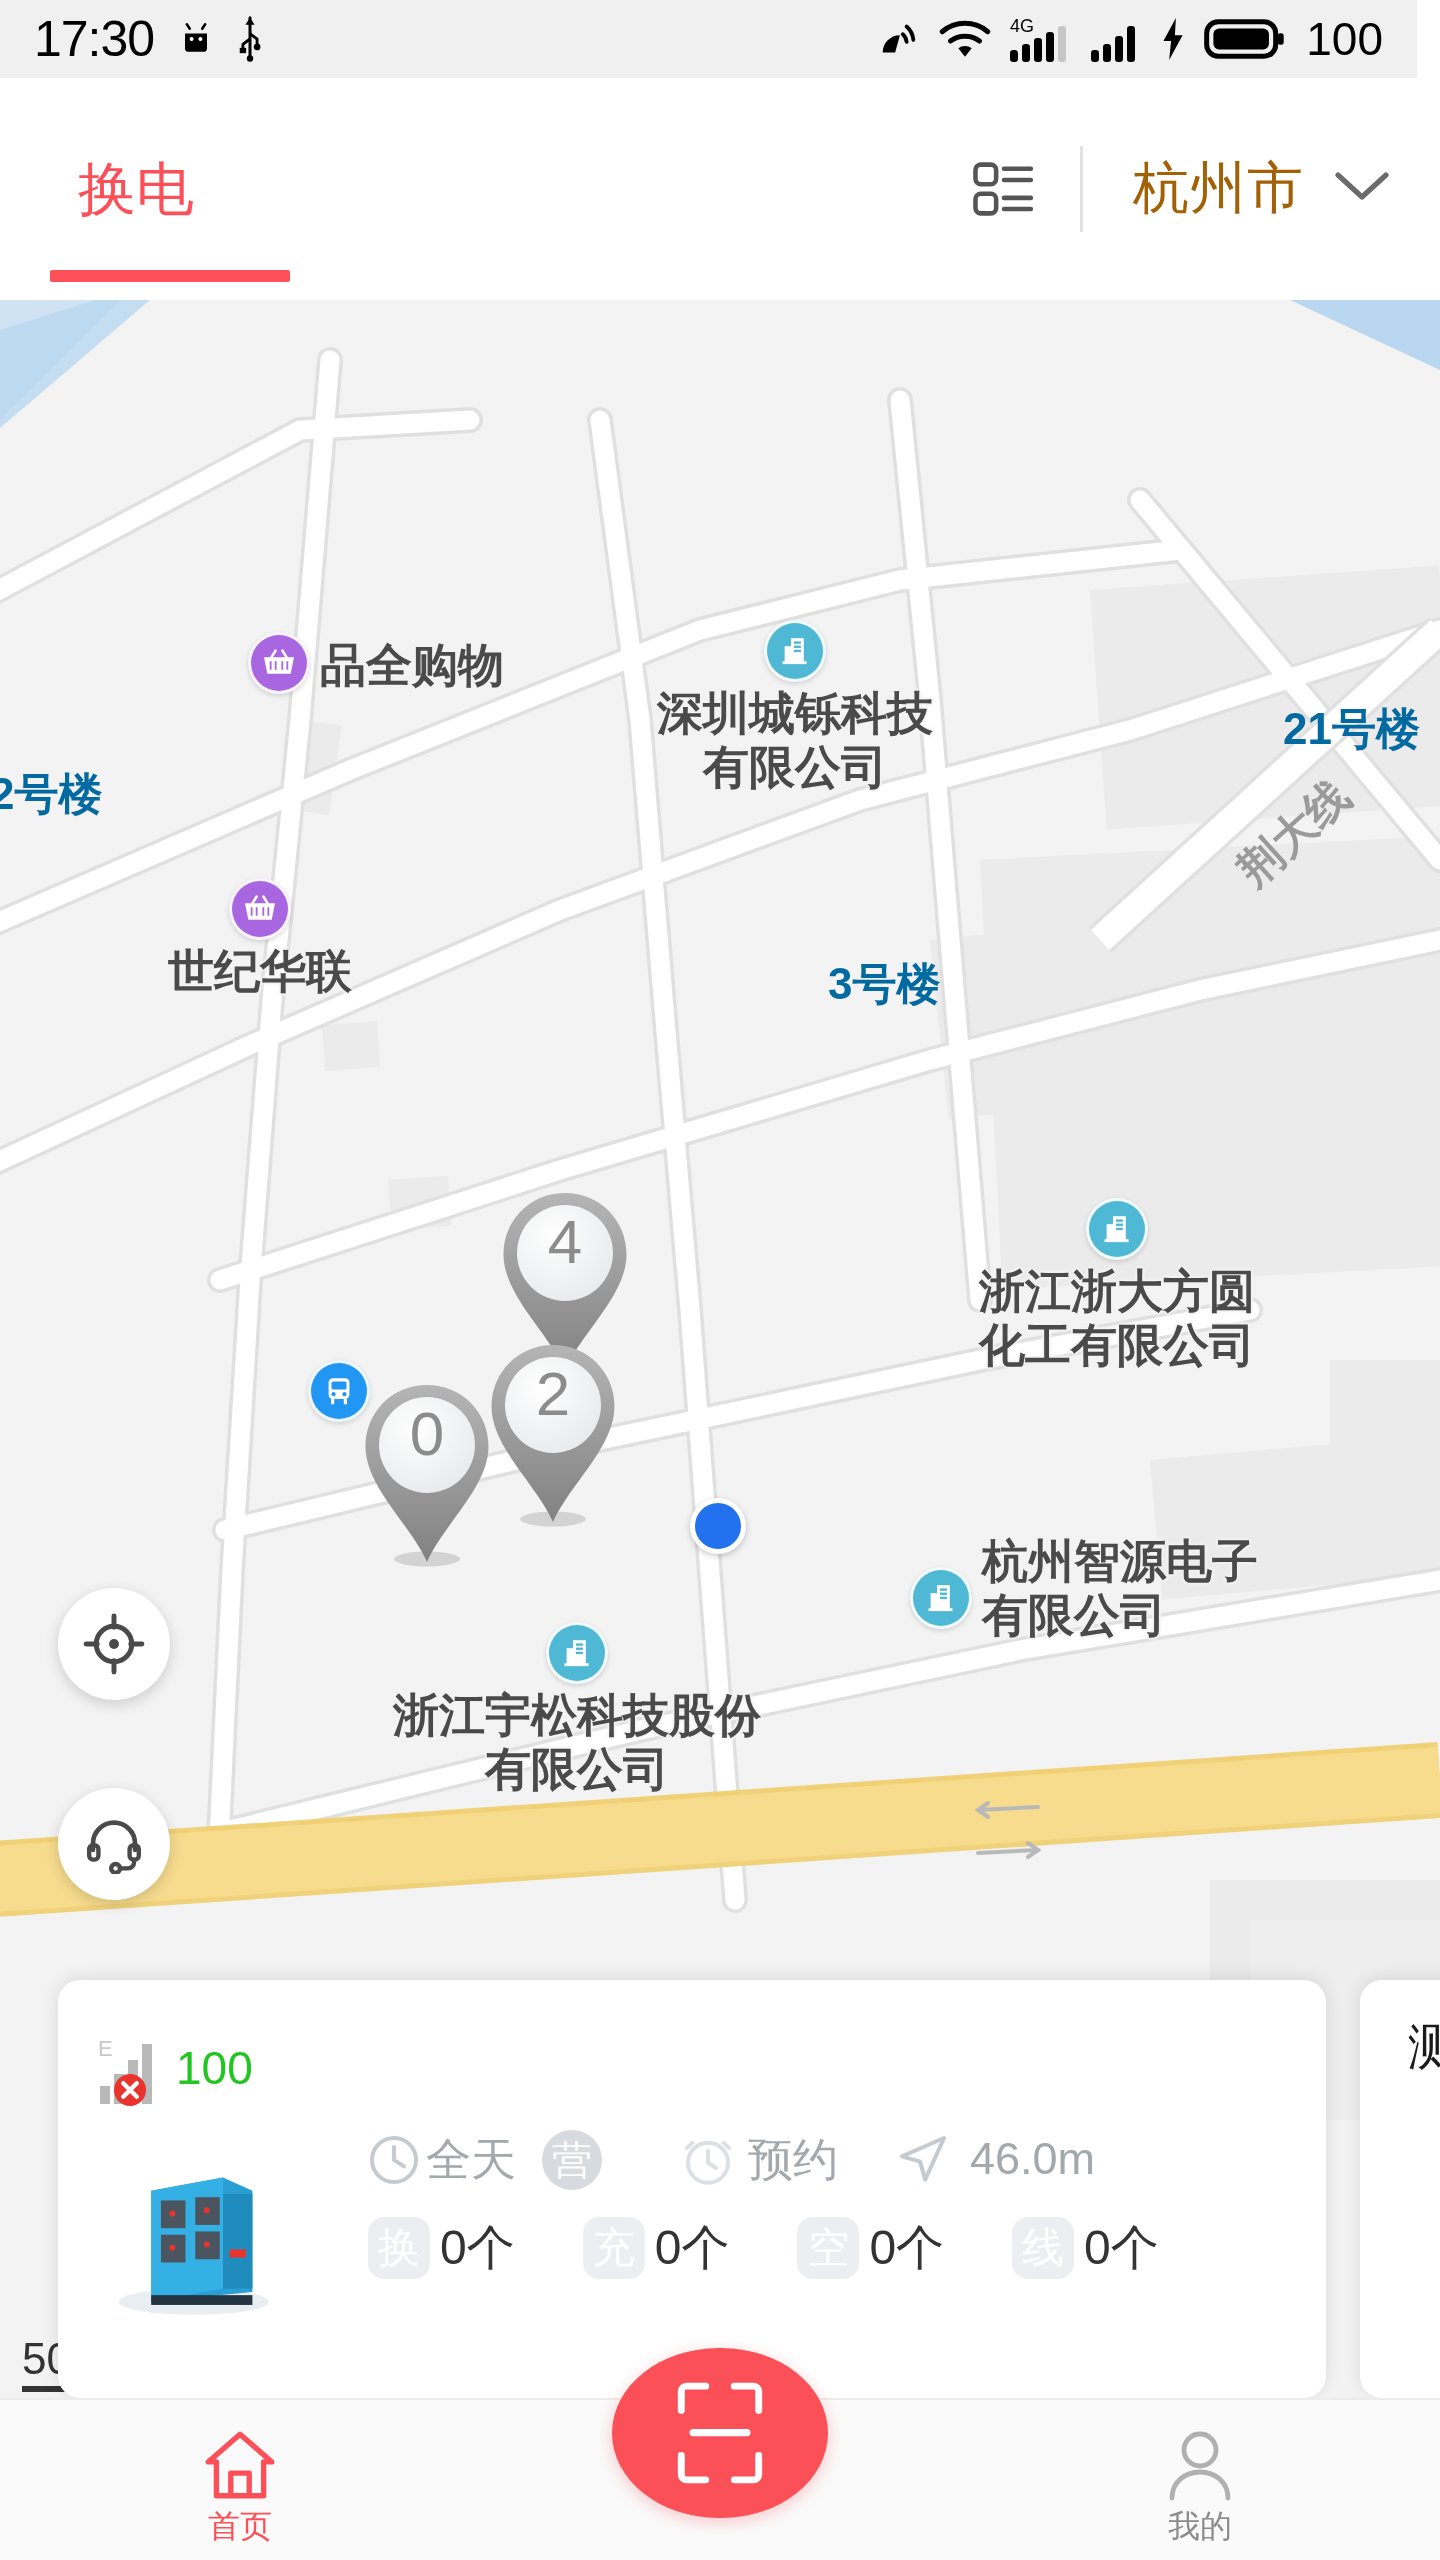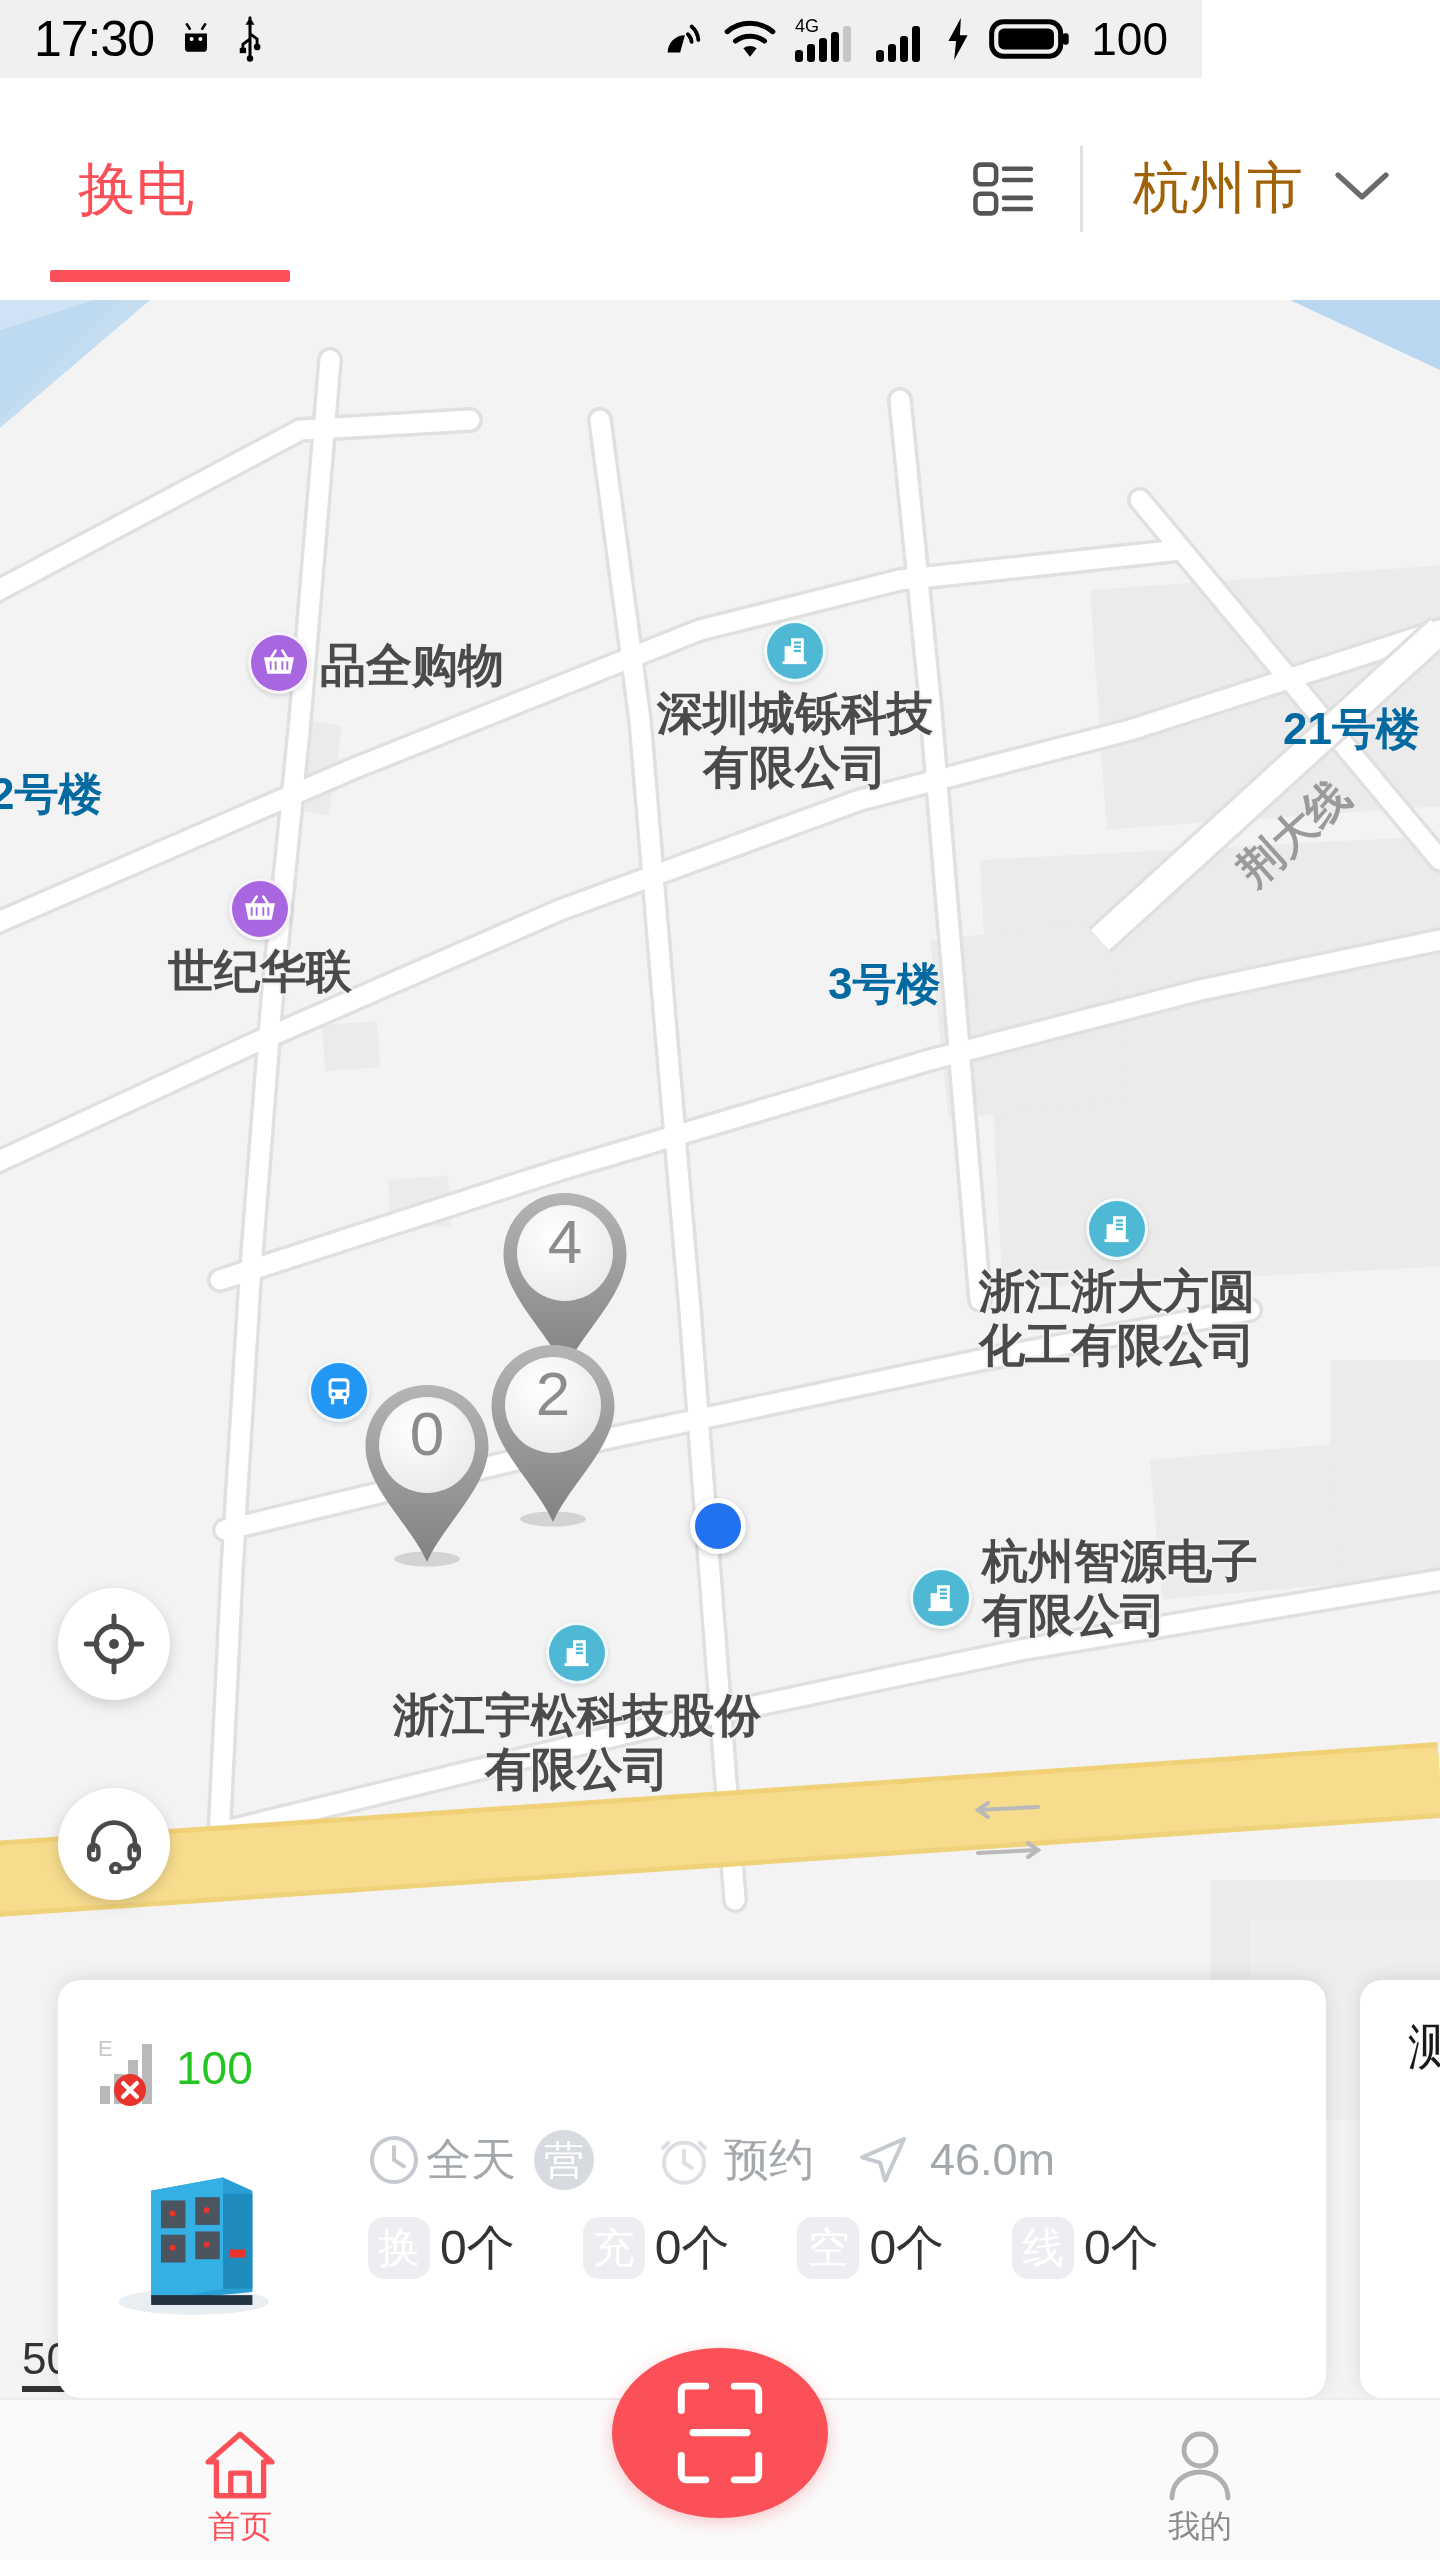--- a/index.html
+++ b/index.html
@@ -5,21 +5,21 @@
   * { margin:0; padding:0; box-sizing:border-box; }
   html,body { width:1440px; height:2560px; }
   body {
     font-family:"Liberation Sans","DejaVu Sans",sans-serif;
     background:#f2f2f2; overflow:hidden; position:relative;
   }
   .phone { position:relative; width:1440px; height:2560px; overflow:hidden; background:#fff; }
 
   
   .statusbar {
-    position:absolute; top:0; left:0; width:1202px; height:78px;
+    position:absolute; top:0; left:0; width:1417px; height:78px;
     background:#f0f0f0; display:flex; align-items:center;
     padding:0 34px; z-index:60;
   }
   .sb-time { font-size:50px; color:#000; letter-spacing:-1px; font-weight:400; }
   .sb-left-icons { display:flex; align-items:center; gap:14px; margin-left:20px; }
   .sb-spacer { flex:1; }
   .sb-right { display:flex; align-items:center; gap:16px; }
   .sb-batt-num { font-size:46px; color:#000; margin-left:4px; }
 
   
@@ -114,21 +114,21 @@
   .card-peek { left:1360px; width:1268px; height:418px; padding-left:48px; }
 
   .card-title-row { display:flex; align-items:flex-start; }
   .card-title {
     font-size:50px; color:#1a1a1a; line-height:1.26; flex:1;
     max-width:1000px;
   }
   .card-sig { display:flex; align-items:center; margin-top:14px; flex-shrink:0; }
   .sig-val { font-size:46px; color:#22c522; margin-left:4px; }
 
-  .card-meta { display:flex; align-items:center; margin-top:24px; gap:0; }
+  .card-meta { display:flex; align-items:flex-start; margin-top:24px; gap:8px; }
   .meta-item { display:flex; align-items:center; color:#a3a8ad; font-size:45px; }
   .meta-txt { margin-left:6px; }
   .badge-ying {
     width:60px; height:60px; border-radius:50%; background:#d7dade;
     color:#fff; font-size:40px; display:flex; align-items:center;
     justify-content:center; margin-left:18px; flex-shrink:0;
   }
   .meta-gap-lg { width:62px; }
   .meta-gap-md { width:40px; }
 

